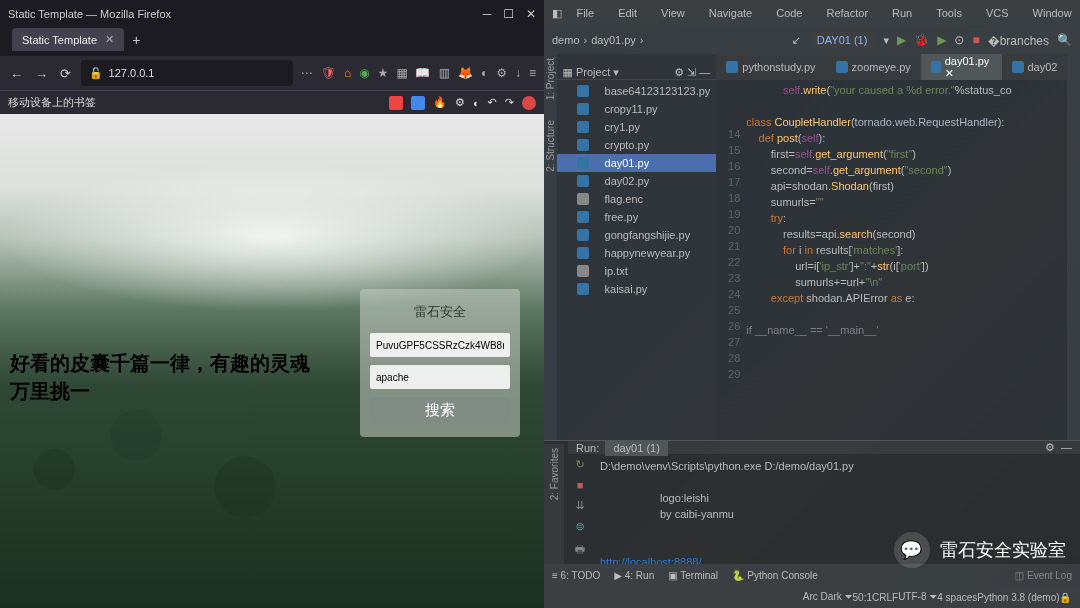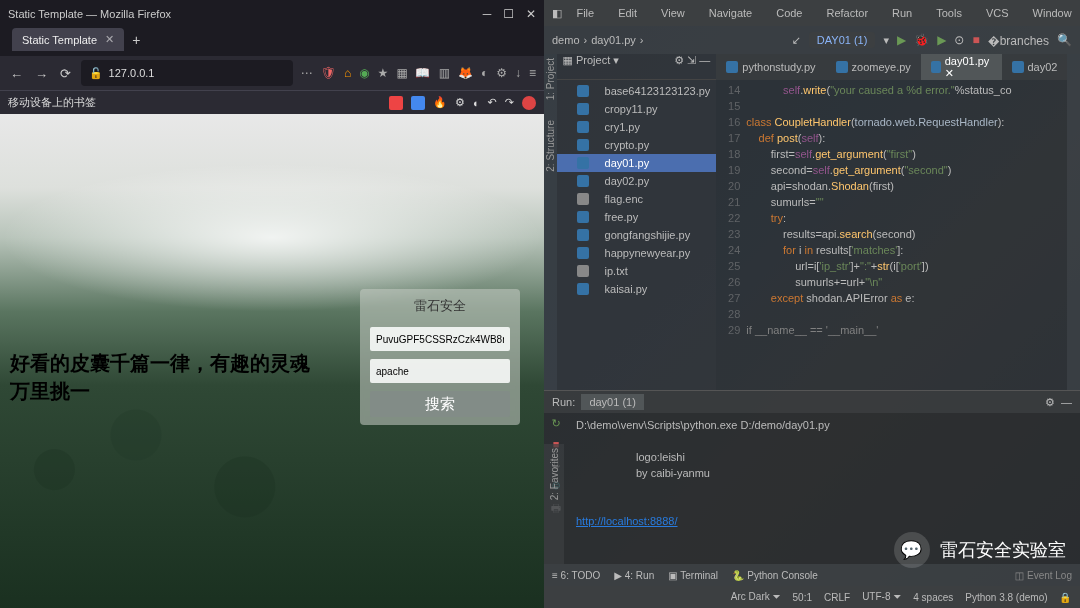--- a/index.html
+++ b/index.html
@@ -22,21 +22,21 @@
 .ff-bookmarks { height: 24px; background: #2b2a33; display: flex; align-items: center; padding: 0 8px; gap: 8px; color: #ddd; font-size: 11px; border-top: 1px solid #42414d; }
 .ff-bookmarks img, .bm-icon { width: 14px; height: 14px; border-radius: 2px; display: inline-block; }
 .page { flex: 1; position: relative; background: linear-gradient(to bottom, #e8e8e8 0%, #dde0dc 15%, #b8c4ba 25%, #5a7560 40%, #2f4835 55%, #1a3020 100%); overflow: hidden; }
 .fog { position: absolute; top: 10%; left: 0; right: 0; height: 30%; background: radial-gradient(ellipse at center, rgba(255,255,255,0.8), transparent 70%); }
 .trees { position: absolute; bottom: 0; left: 0; right: 0; height: 70%; background:
   radial-gradient(circle at 10% 60%, #1a3020 20px, transparent 21px),
   radial-gradient(circle at 25% 50%, #203828 25px, transparent 26px),
   radial-gradient(circle at 45% 65%, #1a3020 30px, transparent 31px);
   opacity: 0.3; }
 .slogan { position: absolute; left: 10px; top: 235px; font-size: 20px; font-weight: bold; color: #000; line-height: 1.4; }
-.search-card { position: absolute; left: 360px; top: 175px; width: 160px; background: rgba(200,205,198,0.55); border-radius: 4px; padding: 8px 10px; backdrop-filter: blur(2px); }
+.search-card { position: absolute; left: 360px; top: 175px; width: 160px; background: rgba(200,205,198,0.55); border-radius: 4px; padding: 14px 10px; backdrop-filter: blur(2px); }
 .search-card h3 { text-align: center; font-size: 13px; color: #333; margin-bottom: 12px; font-weight: normal; }
 .search-card input { width: 100%; height: 24px; border: none; background: rgba(255,255,255,0.85); margin-bottom: 8px; padding: 0 6px; font-size: 10px; border-radius: 2px; }
 .search-card button { width: 100%; height: 26px; background: rgba(130,140,135,0.9); border: none; color: #fff; font-size: 15px; border-radius: 2px; cursor: pointer; }
 
 
 .pycharm { width: 536px; height: 608px; background: #2b3b4a; display: flex; flex-direction: column; font-size: 11px; color: #bbb; position: relative; }
 .pc-bg { position: absolute; inset: 0; background: linear-gradient(135deg, #2a3642 0%, #3a4a5a 40%, #5a5048 60%, #2a3642 100%); opacity: 0.3; z-index: 0; pointer-events: none; }
 .pc-titlebar { height: 26px; background: #3c3f41; display: flex; align-items: center; padding: 0 8px; gap: 14px; font-size: 11px; z-index: 1; }
 .pc-titlebar .menu { display: flex; gap: 24px; }
 .pc-titlebar .right { margin-left: auto; display: flex; gap: 10px; color: #aaa; }
@@ -45,49 +45,49 @@
 .pc-crumb .right { display: flex; gap: 8px; align-items: center; }
 .run-config { background: #3c3f41; padding: 2px 8px; border-radius: 3px; color: #8ab4f8; font-size: 11px; }
 .ic { font-size: 12px; }
 .green { color: #6a9955; }
 .red { color: #cc5555; }
 .blue { color: #6897bb; }
 .pc-body { flex: 1; display: flex; z-index: 1; overflow: hidden; }
 .pc-leftbar { width: 20px; background: rgba(60,63,65,0.7); display: flex; flex-direction: column; align-items: center; padding: 4px 0; gap: 20px; }
 .pc-leftbar span { writing-mode: vertical-rl; font-size: 10px; color: #999; transform: rotate(180deg); }
 .pc-proj { width: 160px; background: rgba(49,51,53,0.75); display: flex; flex-direction: column; }
-.pc-proj-head { height: 26px; display: flex; align-items: flex-start; padding: 0 6px; justify-content: space-between; border-bottom: 1px solid #444; }
+.pc-proj-head { height: 26px; display: flex; align-items: flex-end; padding: 0 6px; justify-content: space-between; border-bottom: 1px solid #444; }
 .pc-files { flex: 1; padding: 2px 0; overflow: hidden; }
 .pc-file { padding: 3px 6px 3px 20px; font-size: 11px; color: #bbb; display: flex; align-items: center; gap: 16px; }
 .pc-file.sel { background: #4b6eaf; color: #fff; }
 .fi { width: 12px; height: 12px; display: inline-block; }
 .fi.py { background: #3572a5; border-radius: 2px; }
 .fi.txt { background: #888; border-radius: 2px; }
 .pc-editor { flex: 1; display: flex; flex-direction: column; background: rgba(43,43,43,0.6); }
 .pc-edtabs { height: 26px; display: flex; background: rgba(60,63,65,0.7); }
 .pc-edtab { padding: 5px 10px; font-size: 11px; color: #bbb; display: flex; align-items: center; gap: 4px; }
 .pc-edtab.active { background: #515658; color: #fff; }
 .pc-code { flex: 1; display: flex; font-family: "Consolas", monospace; font-size: 11px; line-height: 16px; overflow: hidden; }
-.pc-gutter { width: 30px; text-align: right; padding: 2px 6px 2px 0; color: #606366; }
+.pc-gutter { width: 30px; text-align: right; padding: 2px 6px 2px 0; color: #606366; margin-top: 44px; }
 .pc-lines { flex: 1; padding: 2px 0; white-space: pre; overflow: hidden; }
 .kw { color: #cc7832; }
 .str { color: #6a8759; }
 .fn { color: #ffc66d; }
 .cls { color: #a9b7c6; }
 .self { color: #94558d; }
 .cmt { color: #808080; }
 .pc-rightbar { width: 20px; background: rgba(60,63,65,0.7); }
-.pc-run { height: 174px; background: rgba(43,43,43,0.8); display: flex; flex-direction: column; z-index: 1; border-top: 1px solid #555; }
+.pc-run { height: 124px; background: rgba(43,43,43,0.8); display: flex; flex-direction: column; z-index: 1; border-top: 1px solid #555; padding-left: 24px; }
 .pc-run-head { height: 22px; display: flex; align-items: center; padding: 0 8px; justify-content: space-between; background: rgba(60,63,65,0.8); font-size: 11px; }
 .pc-run-body { flex: 1; display: flex; }
 .pc-run-tools { width: 24px; display: flex; flex-direction: column; align-items: center; padding: 4px 0; gap: 8px; color: #888; }
 .pc-run-out { flex: 1; padding: 4px 8px; font-family: "Consolas", monospace; font-size: 11px; line-height: 16px; color: #bbb; }
 .pc-run-out a { color: #287bde; text-decoration: underline; }
 .pc-bottom { height: 22px; background: rgba(60,63,65,0.9); display: flex; align-items: center; padding: 0 8px; gap: 14px; font-size: 10px; z-index: 1; }
-.pc-status { height: 22px; background: #3c3f41; display: flex; align-items: center; justify-content: flex-end; padding: 0 8px; gap: 12px; font-size: 10px; z-index: 1; }
+.pc-status { height: 22px; background: #3c3f41; display: flex; align-items: center; justify-content: flex-end; padding: 0 8px; font-size: 10px; z-index: 1; }
 .watermark { position: absolute; right: 14px; bottom: 40px; z-index: 50; display: flex; align-items: center; gap: 10px; color: #fff; }
 .watermark .wm-ic { width: 36px; height: 36px; border-radius: 50%; background: rgba(255,255,255,0.15); display: flex; align-items: center; justify-content: center; font-size: 18px; }
 .watermark .wm-txt { font-size: 18px; font-weight: 500; }
 </style>
 </head>
 <body>
 
 <div class="firefox">
   <div class="ff-titlebar">
     <span>Static Template — Mozilla Firefox</span>

